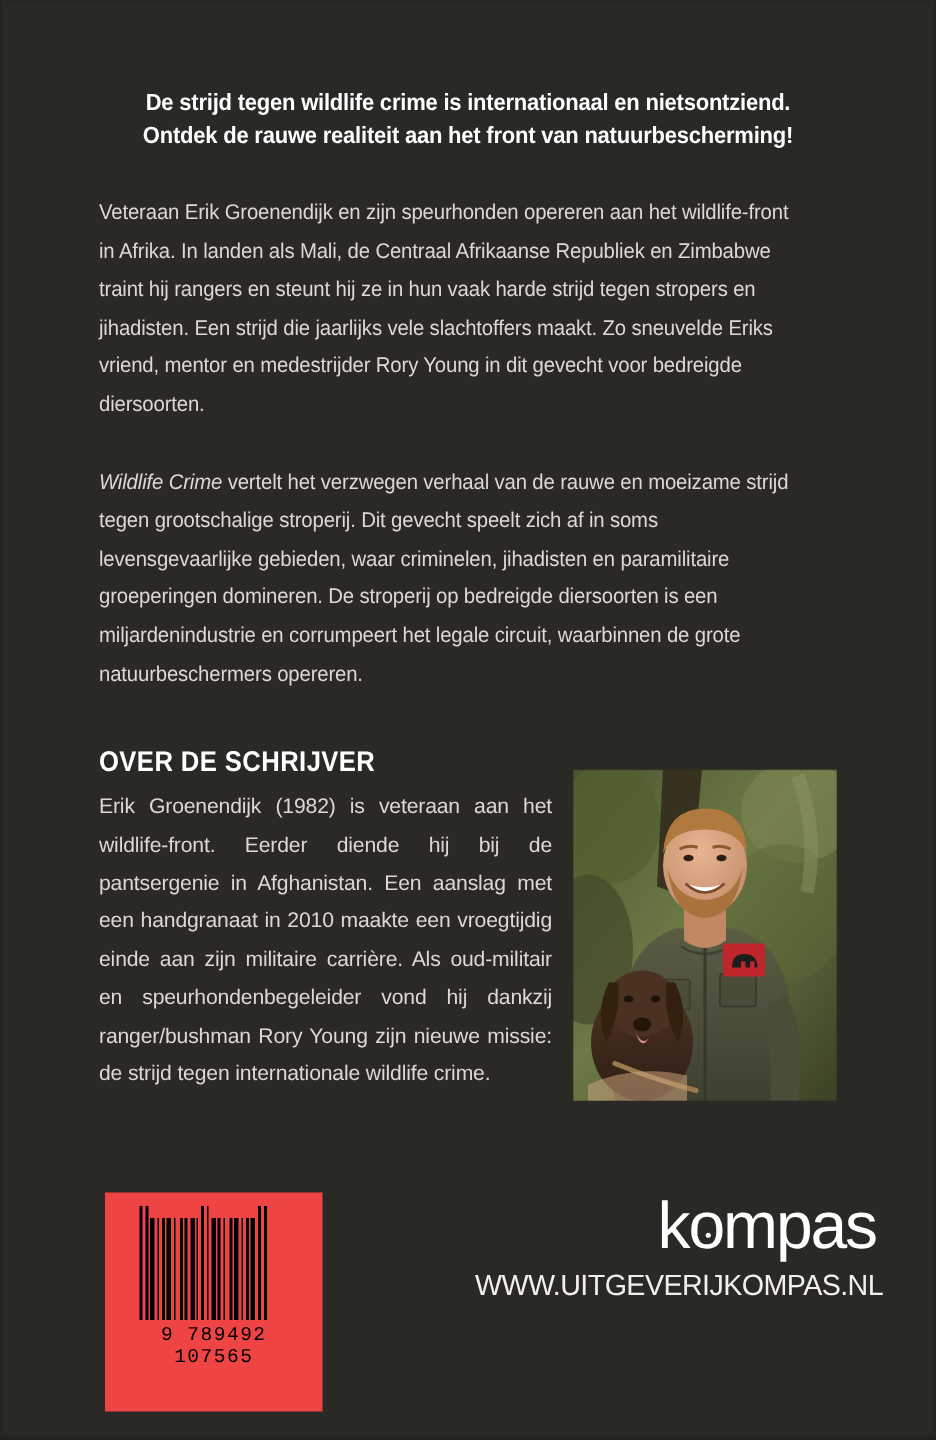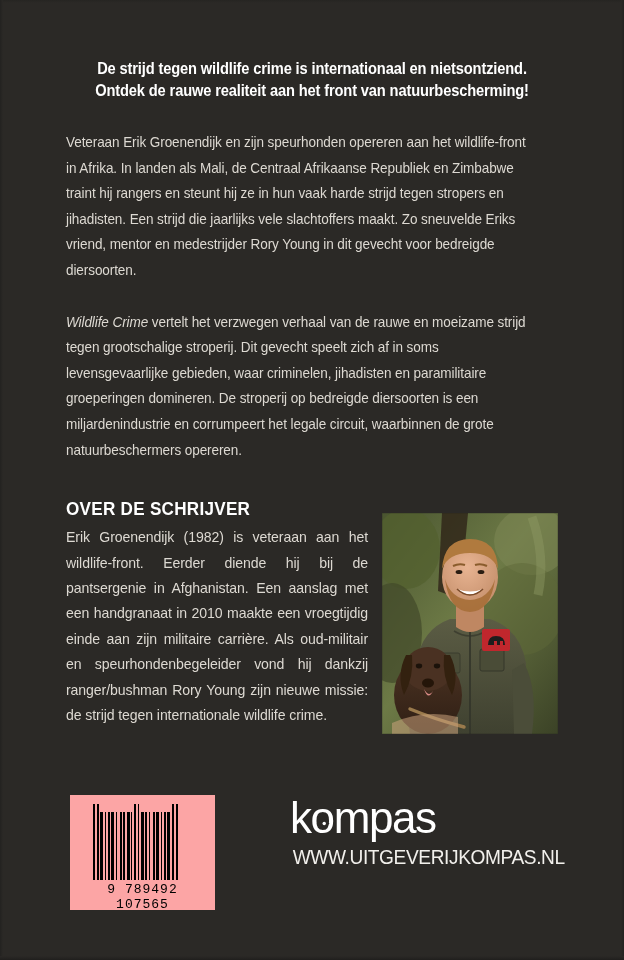--- a/index.html
+++ b/index.html
@@ -129,22 +129,22 @@
     left: 0;
     bottom: 0;
     width: 624px;
     height: 175px;
   }
   .barcode-box {
     position: absolute;
     left: 70px;
     top: 10px;
     width: 145px;
-    height: 115px;
-    background: #fca5a5;
+    height: 146px;
+    background: #ef4444;
     box-sizing: border-box;
     padding: 9px 8px 4px 8px;
   }
   .barcode-bars {
     display: flex;
     align-items: flex-end;
     height: 76px;
     padding-left: 15px;
   }
   .barcode-bars span { display: block; background: #000; }
@@ -153,24 +153,24 @@
     margin-top: 2px;
     font-family: "Liberation Mono", "DejaVu Sans Mono", monospace;
     font-size: 13px;
     letter-spacing: 1px;
     color: #000;
     text-align: center;
   }
 
   .publisher {
     position: absolute;
-    left: 290px;
+    left: 314px;
     top: 8px;
     width: 270px;
-    text-align: left;
+    text-align: right;
   }
   .logo-word {
     position: relative;
     display: inline-block;
     font-family: "Liberation Sans", sans-serif;
     font-weight: 400;
     font-size: 44px;
     line-height: 50px;
     letter-spacing: -1.4px;
     color: #ffffff;

